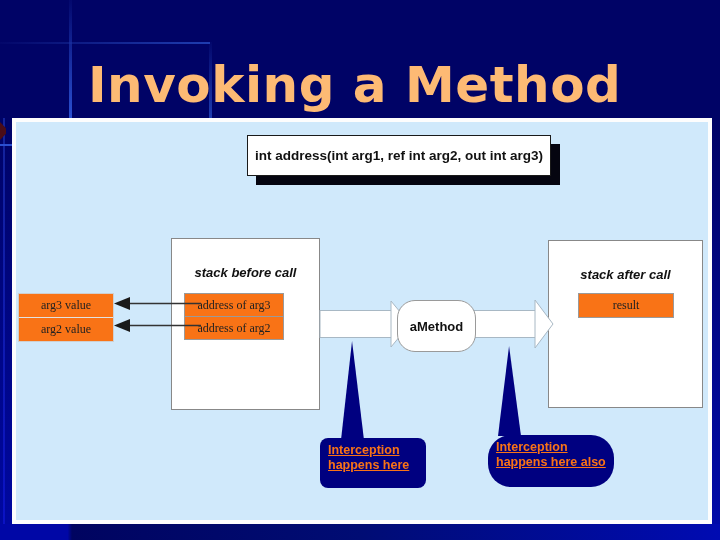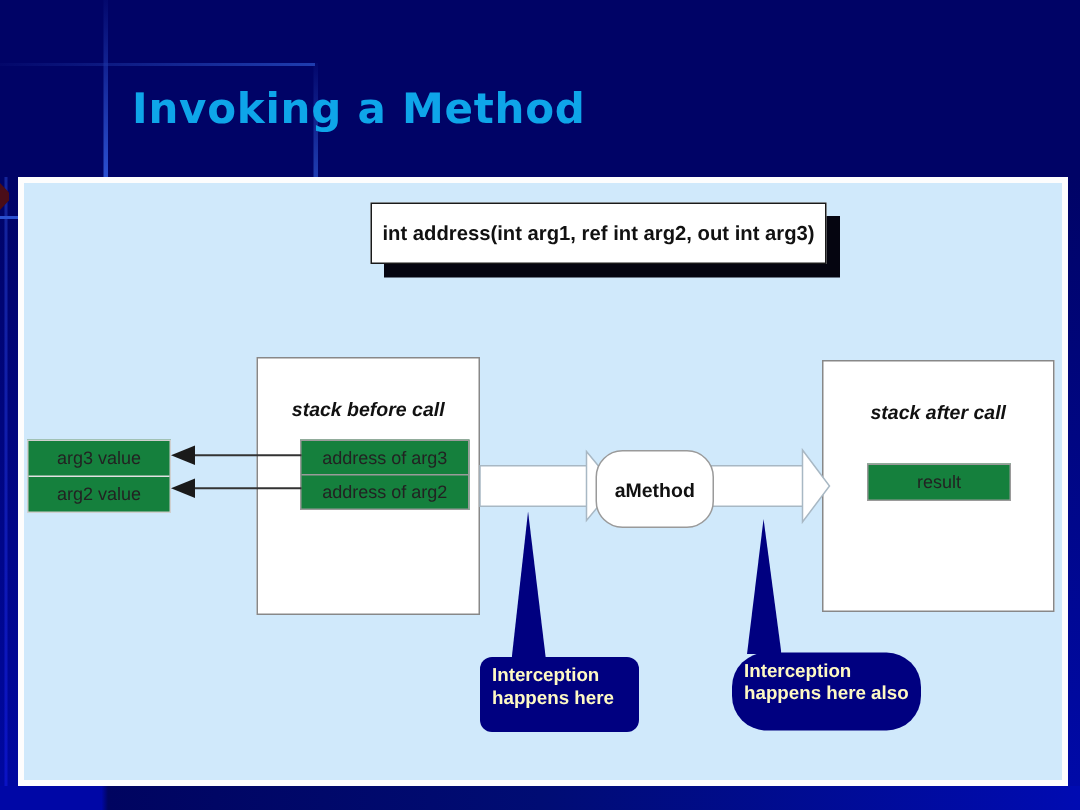--- a/index.html
+++ b/index.html
@@ -24,63 +24,64 @@
   .maroon-wedge{left:0;top:122px;width:6px;height:18px;background:#4a0d18;
     clip-path:polygon(0 0,100% 35%,100% 65%,0 100%);}
   .right-margin{left:712px;top:118px;width:8px;height:406px;
     background:linear-gradient(180deg,#000366,#000aa8);}
   .bottom-strip{left:0;top:524px;width:720px;height:16px;
     background:linear-gradient(90deg,#0007a6 0%,#0007a6 9.4%,#000460 10%,#000c74 50%,#000bb2 100%);}
   
   .title{
     position:absolute;left:88px;top:56px;margin:0;
     font-family:"DejaVu Sans",sans-serif;font-weight:bold;
-    font-size:28px;color:#0ea5e9;letter-spacing:0.5px;white-space:nowrap;
+    font-size:50px;color:#fdba74;letter-spacing:0.5px;white-space:nowrap;
   }
   
   .panel{position:absolute;left:12px;top:118px;width:700px;height:406px;
     box-sizing:border-box;background:#d0e9fb;border:4px solid #fdfdfd;}
   
   .code-box{
     position:absolute;left:247px;top:135px;width:304px;height:41px;
     box-sizing:border-box;background:#fff;border:1px solid #1a1a1a;
     box-shadow:9px 9px 0 #050510;
     display:flex;align-items:center;justify-content:center;
     font-weight:bold;font-size:13.5px;color:#111;white-space:nowrap;
   }
   
   .stack-box{position:absolute;box-sizing:border-box;background:#fff;border:1px solid #888;}
   .stack-before{left:171px;top:238px;width:149px;height:172px;}
   .stack-after{left:548px;top:240px;width:155px;height:168px;}
   .stack-label{margin-top:26px;text-align:center;
     font-weight:bold;font-style:italic;font-size:13px;color:#111;}
-  .cell-table{position:absolute;box-sizing:border-box;border:1px solid #9a9a9a;background:#15803d;}
-  .before-table{left:200px;top:293px;width:113px;}
+  .cell-table{position:absolute;box-sizing:border-box;border:1px solid #9a9a9a;background:#f97316;font-family:Liberation Serif, serif;}
+  .before-table{left:184px;top:293px;width:100px;}
   .srow{height:22px;line-height:22px;text-align:center;font-size:12px;color:#222;
     border-bottom:1px solid #9a9a9a;}
   .srow:last-child{border-bottom:none;}
   .values-table{left:18px;top:293px;width:96px;border:1px solid #cfcfcf;}
   .vrow{height:23px;line-height:23px;text-align:center;font-size:12px;color:#222;
     border-bottom:1px solid #e2e2e2;}
   .vrow:last-child{border-bottom:none;}
-  .result-box{left:578px;top:293px;width:96px;margin-top:16px;}
+  .result-box{left:578px;top:293px;width:96px;}
   .rrow{height:23px;line-height:23px;text-align:center;font-size:12px;color:#222;}
   
   .flow-svg{position:absolute;left:0;top:0;width:720px;height:540px;pointer-events:none;}
   .capsule{
     position:absolute;left:397px;top:300px;width:79px;height:52px;
     box-sizing:border-box;background:#fff;border:1px solid #9a9a9a;border-radius:18px;
     display:flex;align-items:center;justify-content:center;
     font-weight:bold;font-size:13px;color:#111;text-align:right;
   }
   
   .callout{
     position:absolute;box-sizing:border-box;background:#000080;border-radius:8px;
-    color:#fef9c3;font-weight:bold;font-size:12.5px;line-height:1.2;
+    color:#f97316;font-weight:bold;font-size:12.5px;line-height:1.2;
     padding:5px 8px;
+    text-decoration:underline;
   }
   .callout1{left:320px;top:438px;width:106px;height:50px;}
   .callout2{left:488px;top:435px;width:126px;height:52px;border-radius:23px;}
   .tail{position:absolute;background:#000080;}
   .tail1{left:341px;top:341px;width:23px;height:99px;
     clip-path:polygon(48% 0,0 100%,100% 100%);}
   .tail2{left:498px;top:346px;width:23px;height:90px;
     clip-path:polygon(48% 0,0 100%,100% 100%);}
 </style>
 </head>

